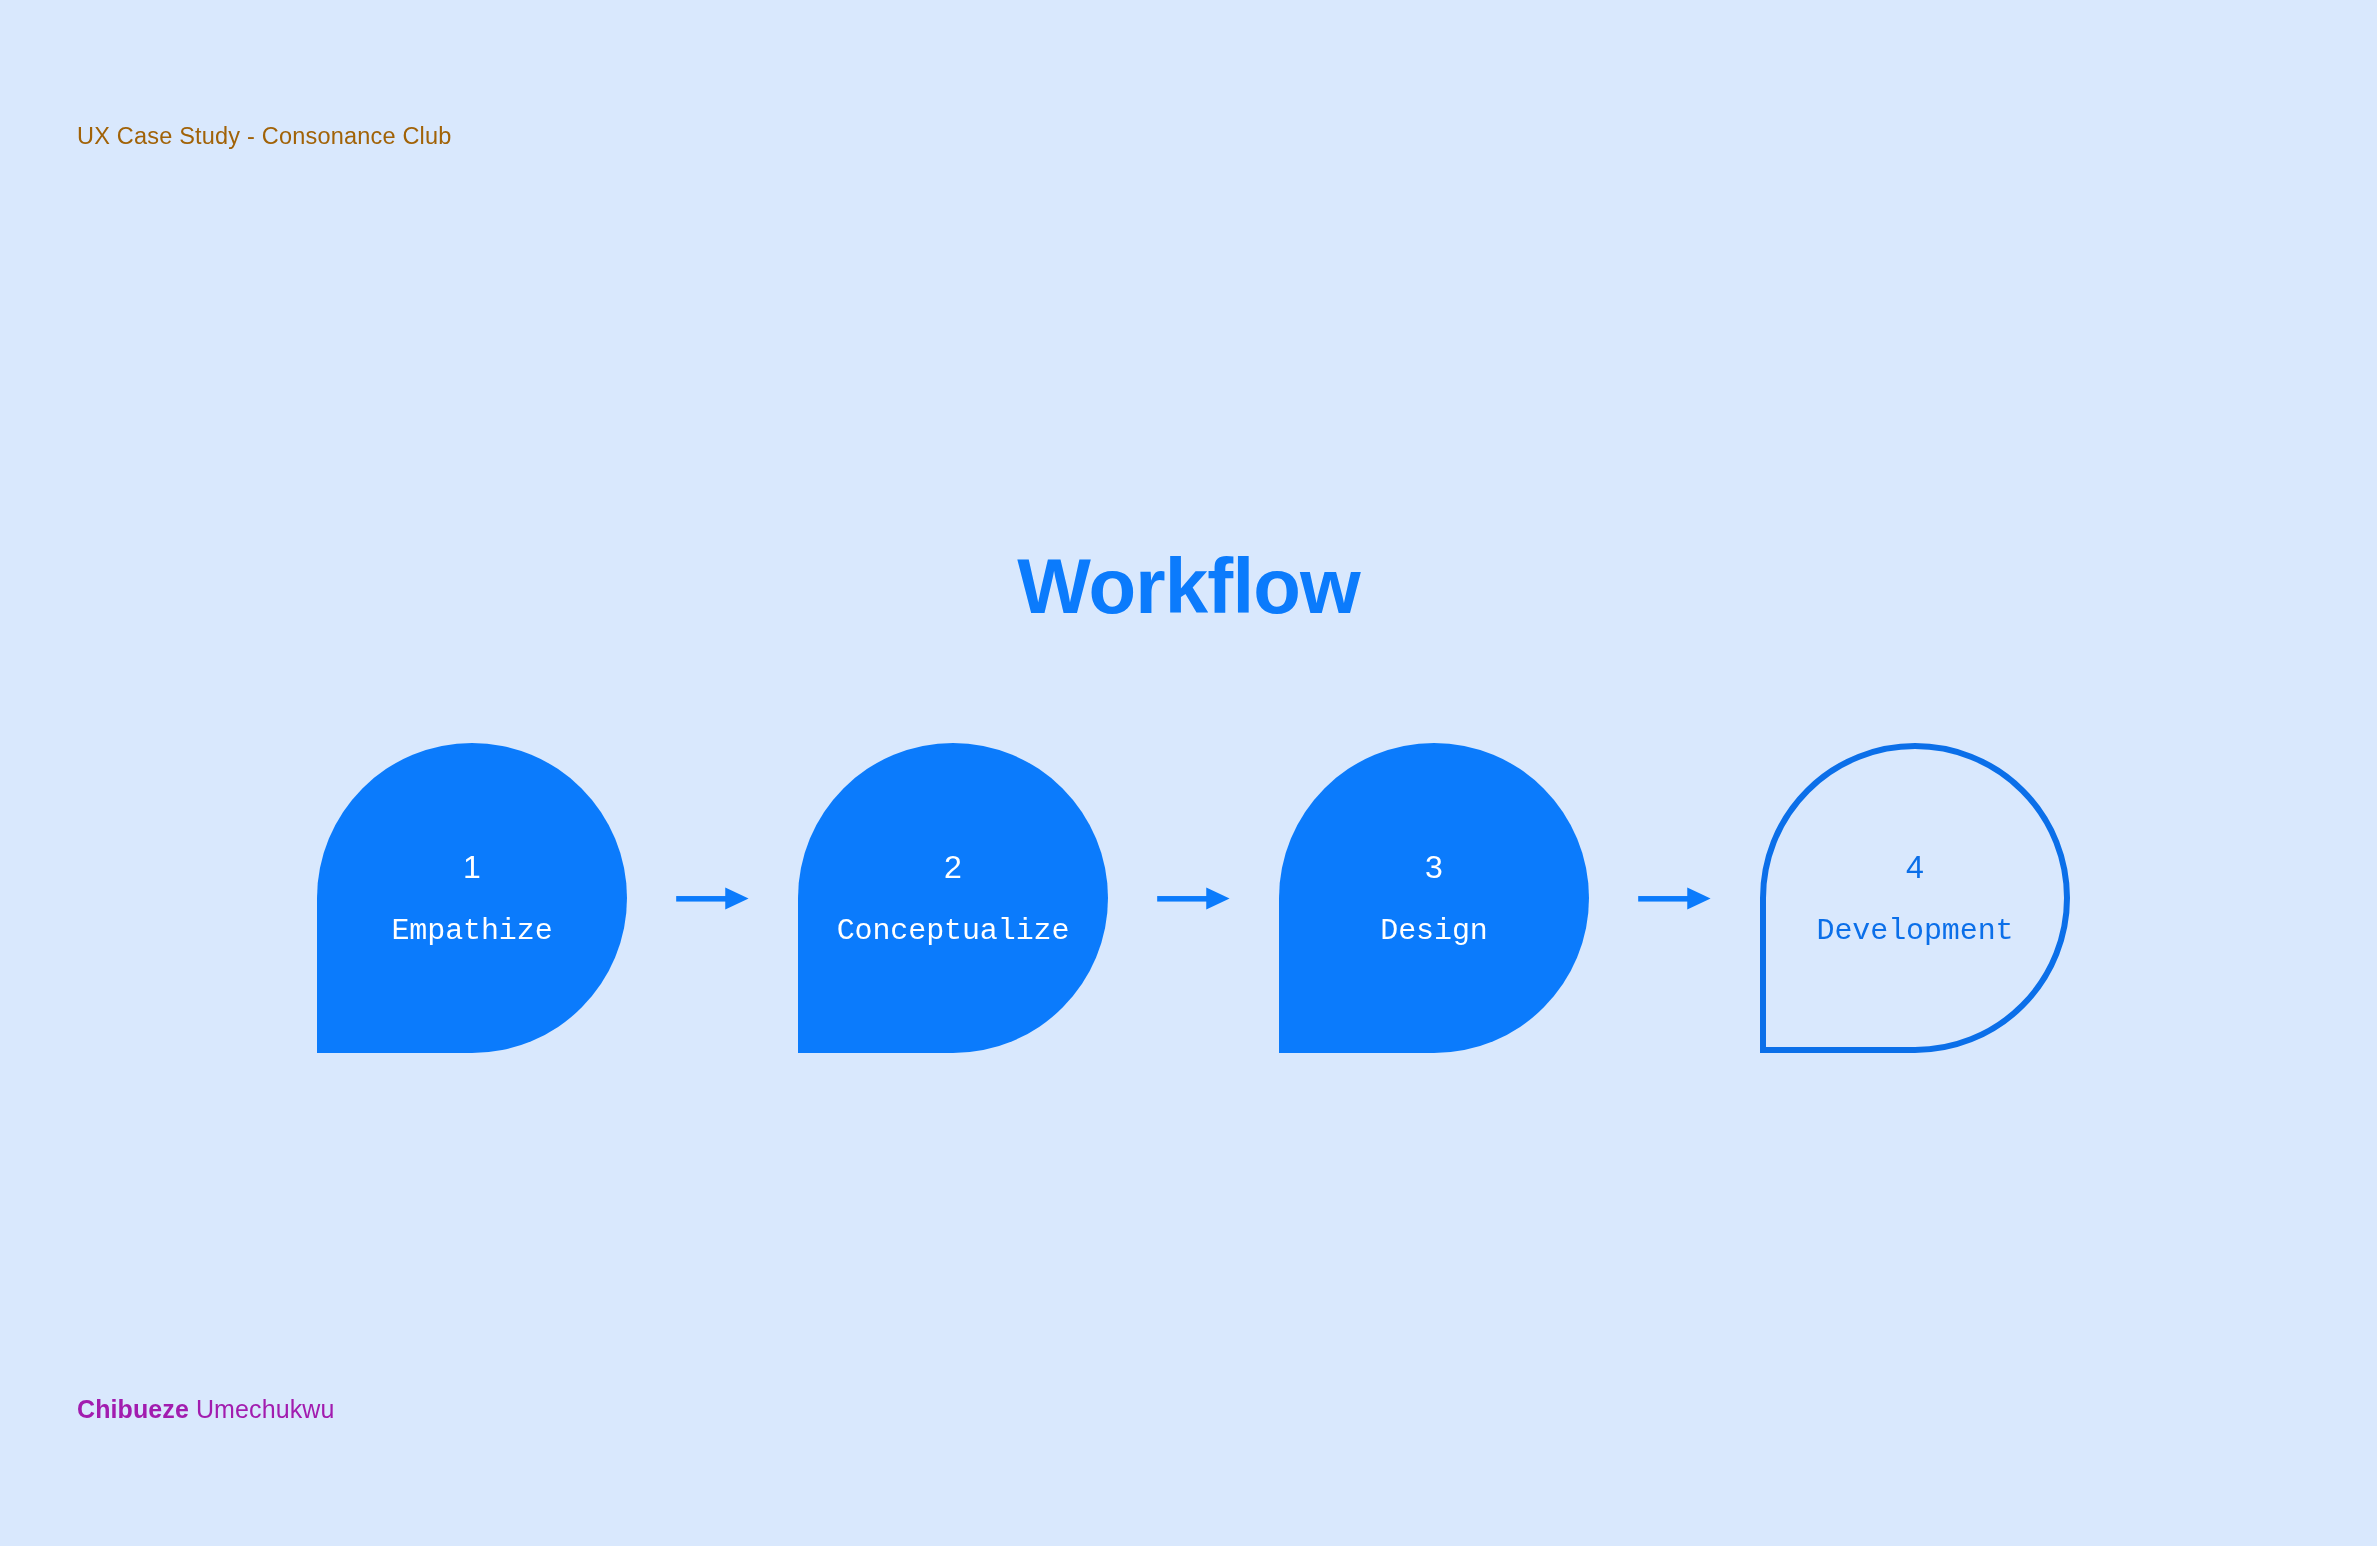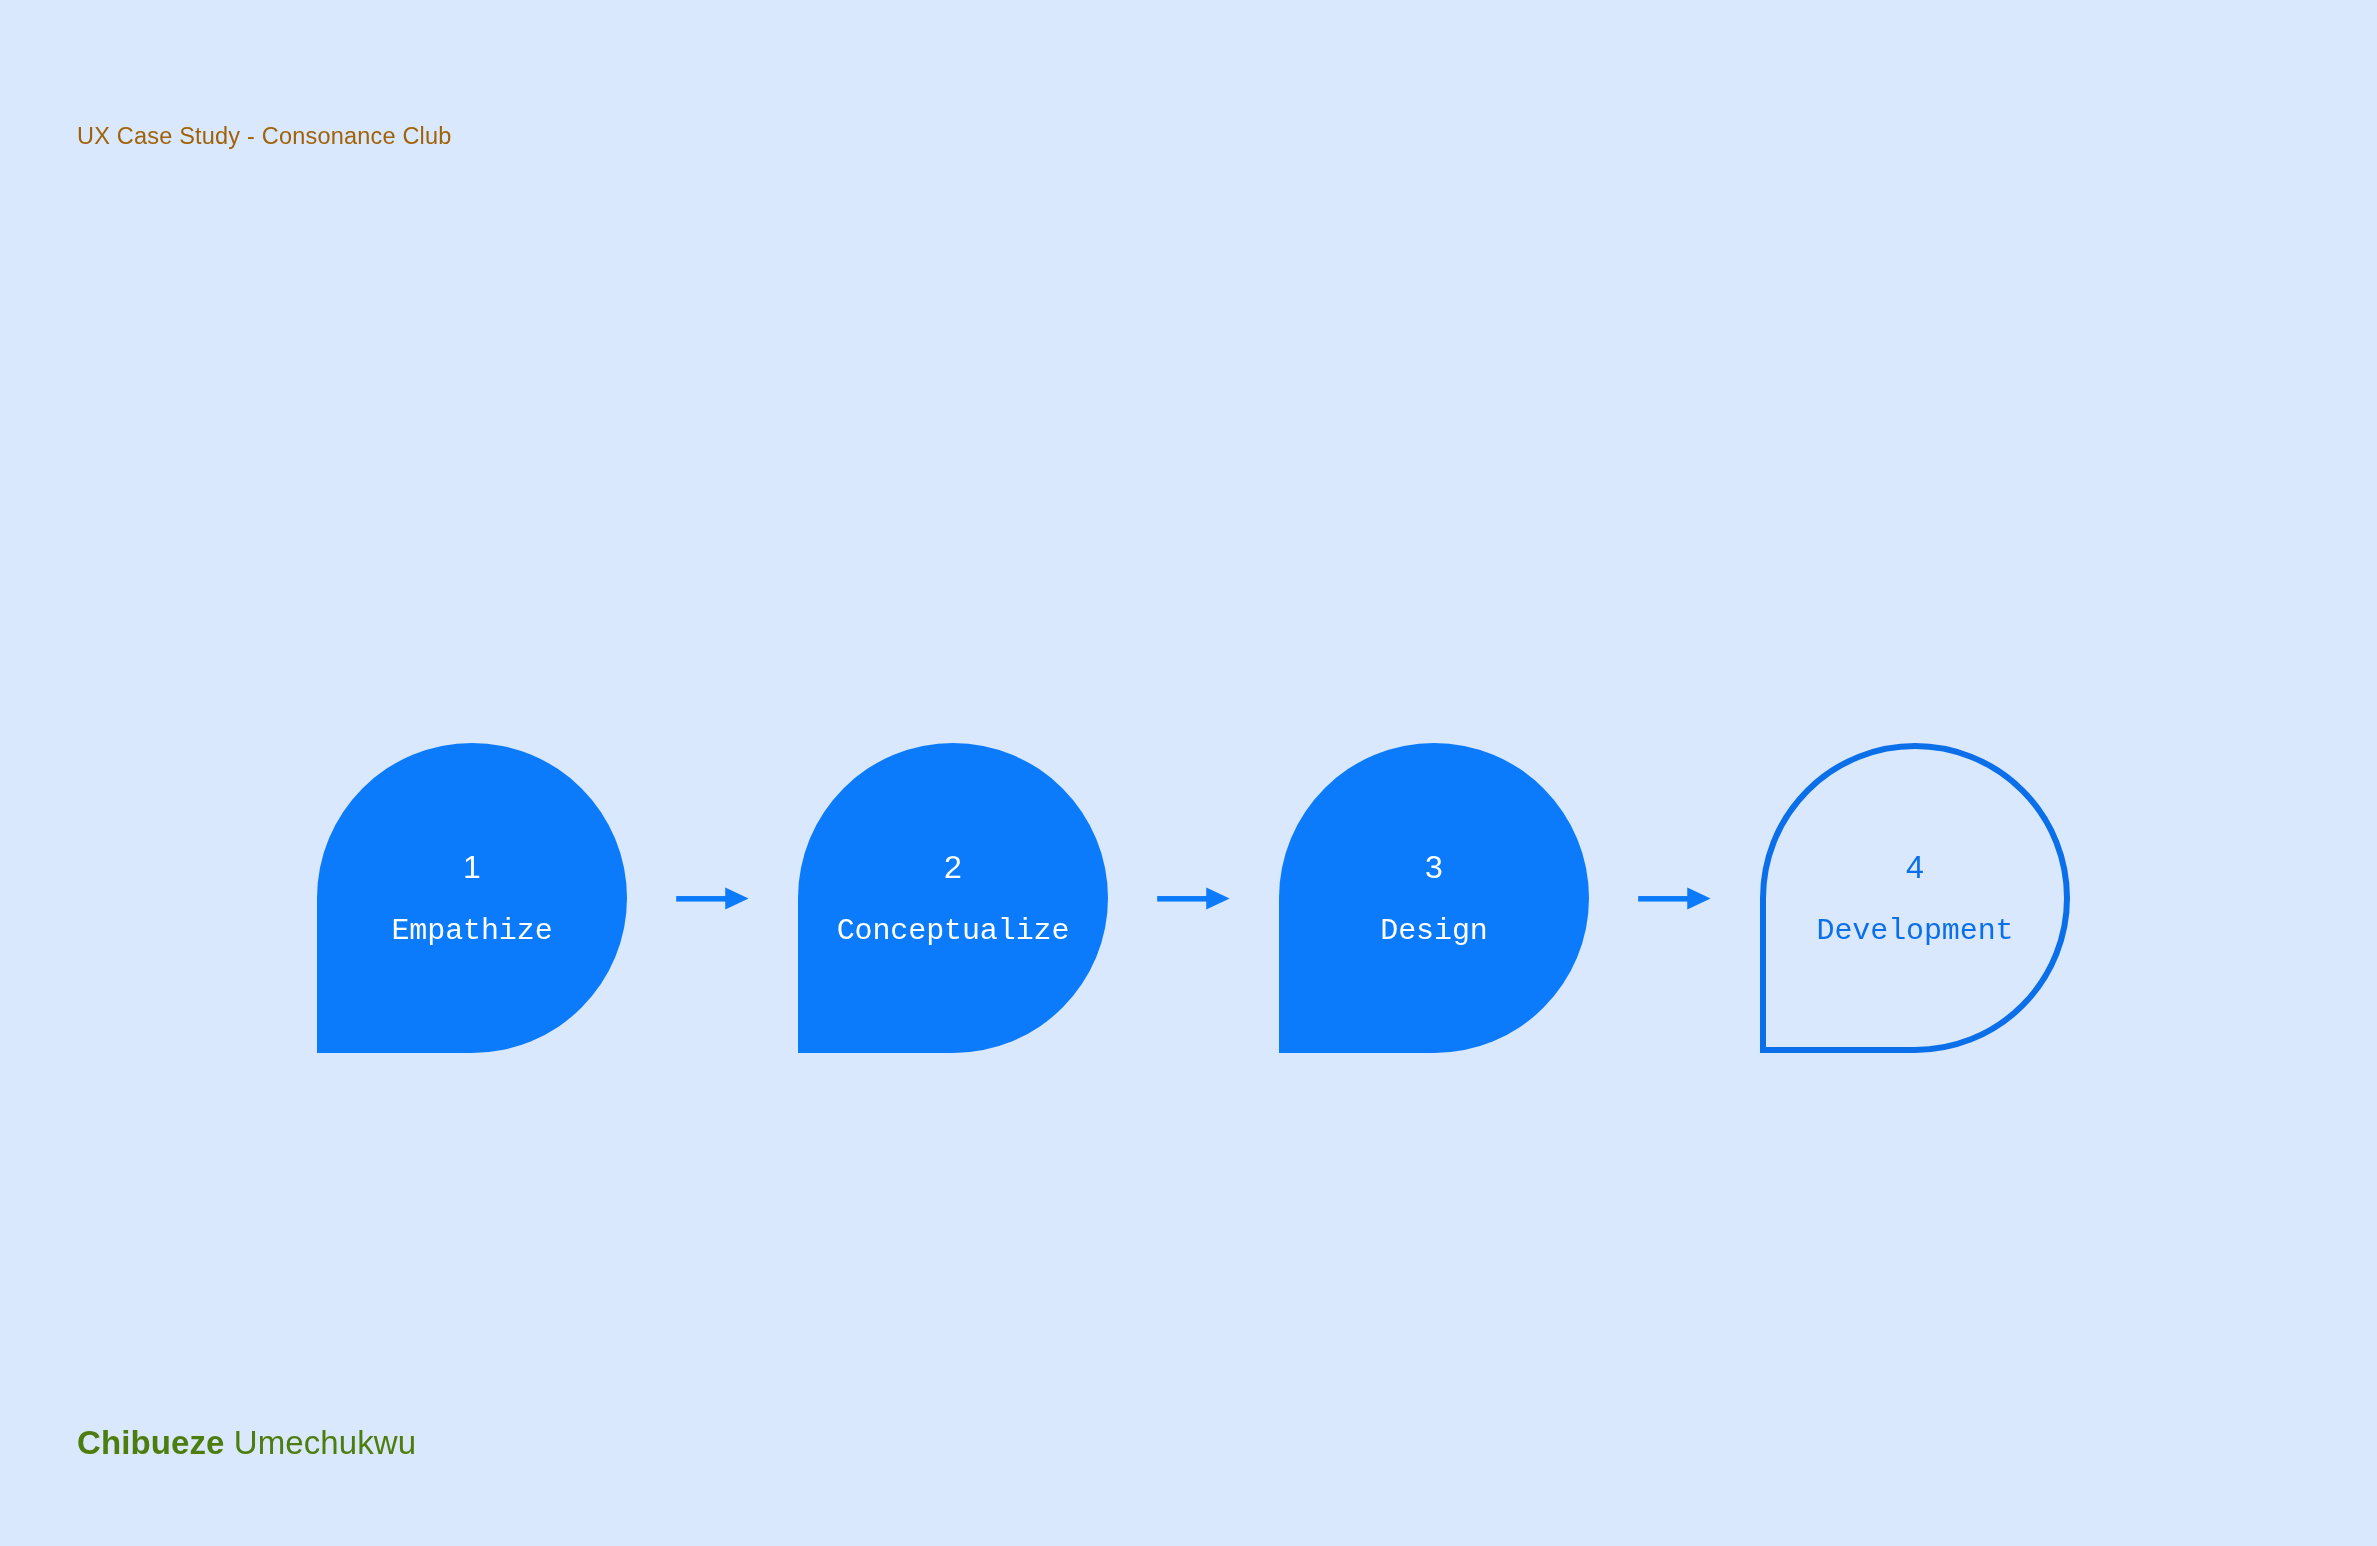--- a/index.html
+++ b/index.html
@@ -115,41 +115,42 @@
     justify-content: center;
   }
   .connector svg {
     display: block;
   }
 
   
   .footer {
     position: absolute;
     left: 77px;
-    top: 1427px;
-    font-size: 33px;
+    top: 1394px;
+    font-size: 25px;
     line-height: 31px;
-    color: #4d7c0f;
+    color: #a21caf;
     letter-spacing: 0.1px;
     white-space: nowrap;
   }
   .footer .fname {
     font-weight: 700;
   }
   .footer .lname {
     font-weight: 400;
   }
 </style>
 </head>
 <body>
 
 <div class="slide">
 
   <div class="header">UX Case Study - Consonance Club</div>
 
+  <h1 class="title">Workflow</h1>
 
   <div class="flow">
 
     <div class="step filled">
       <div class="step-number">1</div>
       <div class="step-label">Empathize</div>
     </div>
 
     <div class="connector">
       <svg width="74" height="27" viewBox="0 0 120 44" aria-hidden="true">

